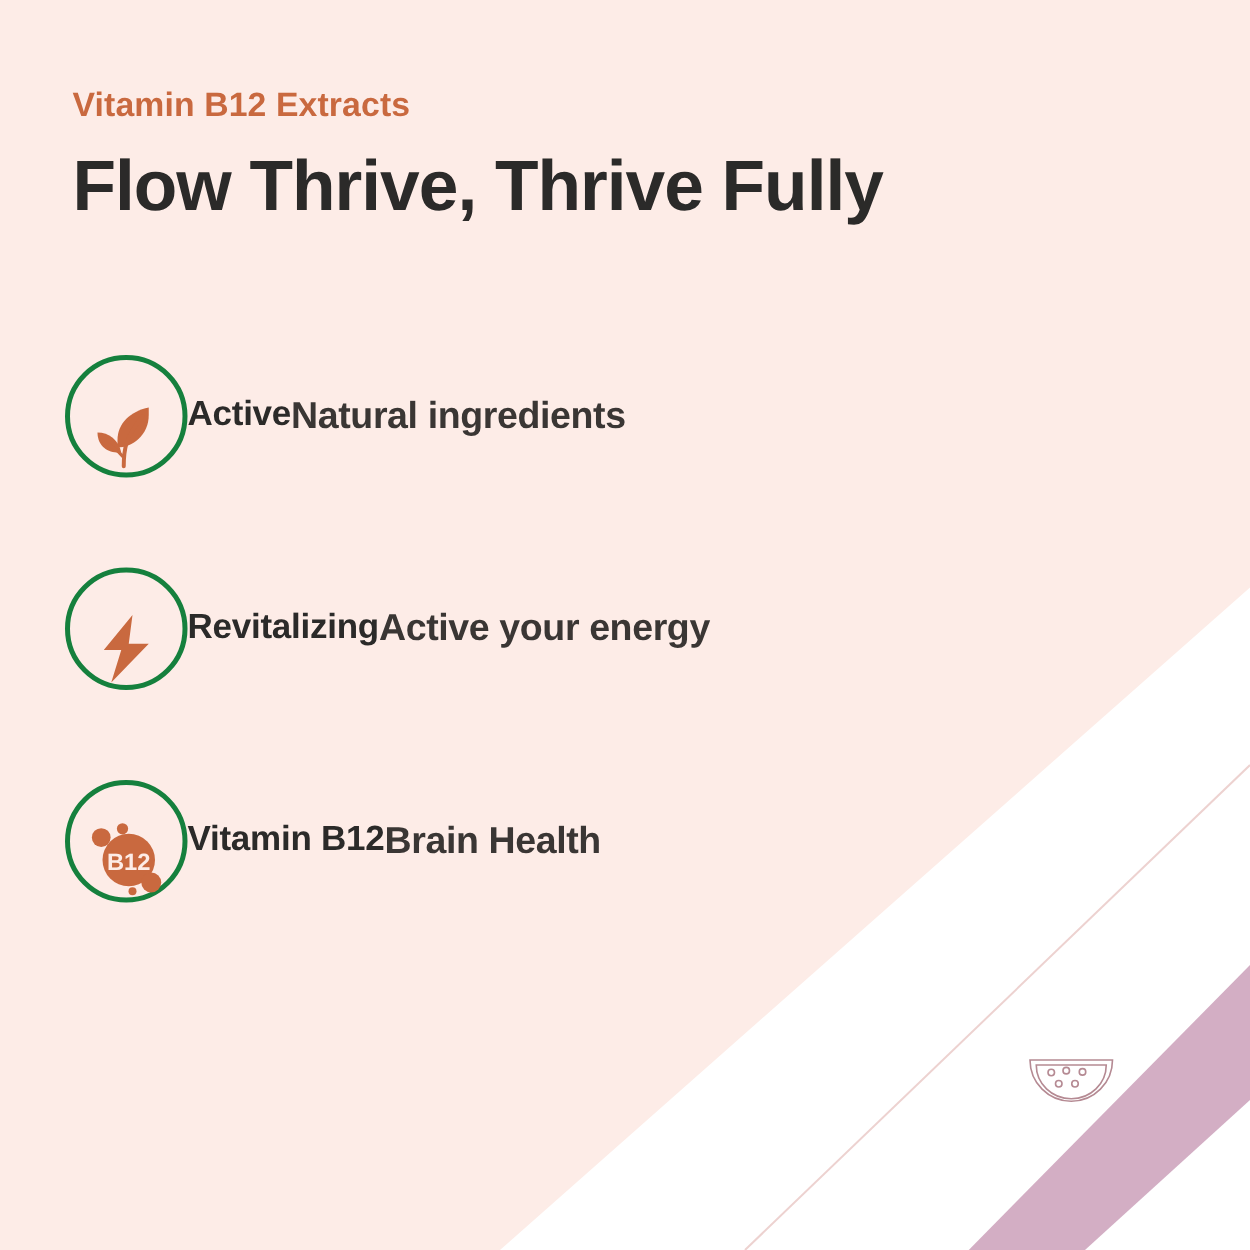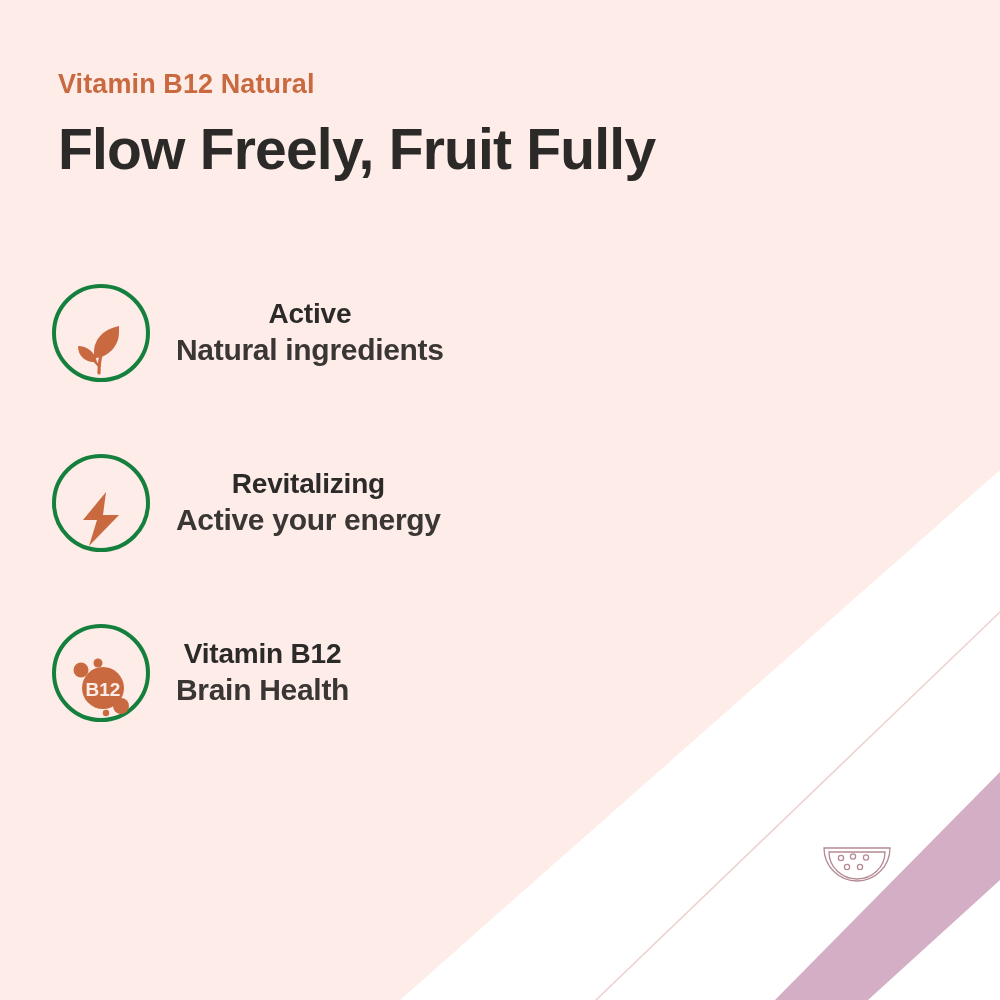--- a/index.html
+++ b/index.html
@@ -75,25 +75,23 @@
     border: 4px solid #15803d;
     border-radius: 50%;
     display: flex;
     align-items: flex-end;
     justify-content: center;
     box-sizing: border-box;
   }
   .badge svg { display: block; }
 
   .feature-text {
-    margin-left: 26px;
     display: flex;
-    flex-direction: column;
+    flex-direction: row;
     justify-content: center;
-    align-items: center;
   }
   .feature-title {
     font-size: 28px;
     font-weight: bold;
     color: #2b2a29;
     line-height: 1.22;
     letter-spacing: -0.2px;
   }
   .feature-sub {
     font-size: 30px;
@@ -123,22 +121,22 @@
       <path d="M7 12 H63 A28 27 0 0 1 7 12 Z"></path>
       <circle cx="19" cy="18" r="2.6"></circle>
       <circle cx="31" cy="16.5" r="2.6"></circle>
       <circle cx="44" cy="17.5" r="2.6"></circle>
       <circle cx="25" cy="27" r="2.6"></circle>
       <circle cx="38" cy="27" r="2.6"></circle>
     </g>
   </svg>
 
   <div class="header">
-    <div class="eyebrow">Vitamin B12 Natural</div>
-    <h1 class="headline">Flow Freely, Fruit Fully</h1>
+    <div class="eyebrow">Vitamin B12 Extracts</div>
+    <h1 class="headline">Flow Thrive, Thrive Fully</h1>
   </div>
 
   <div class="features">
 
     <div class="feature-row">
       <div class="badge">
         <svg width="58" height="58" viewBox="0 0 58 58" aria-hidden="true">
           <g fill="#c9693f">
             <path d="M47 6 C32 9 22 19 22 32 L22 38 C34 38 47 28 47 12 Z"></path>
             <path d="M6 26 C6 38 16 43 25 42 C23 32 15 26 6 26 Z"></path>

